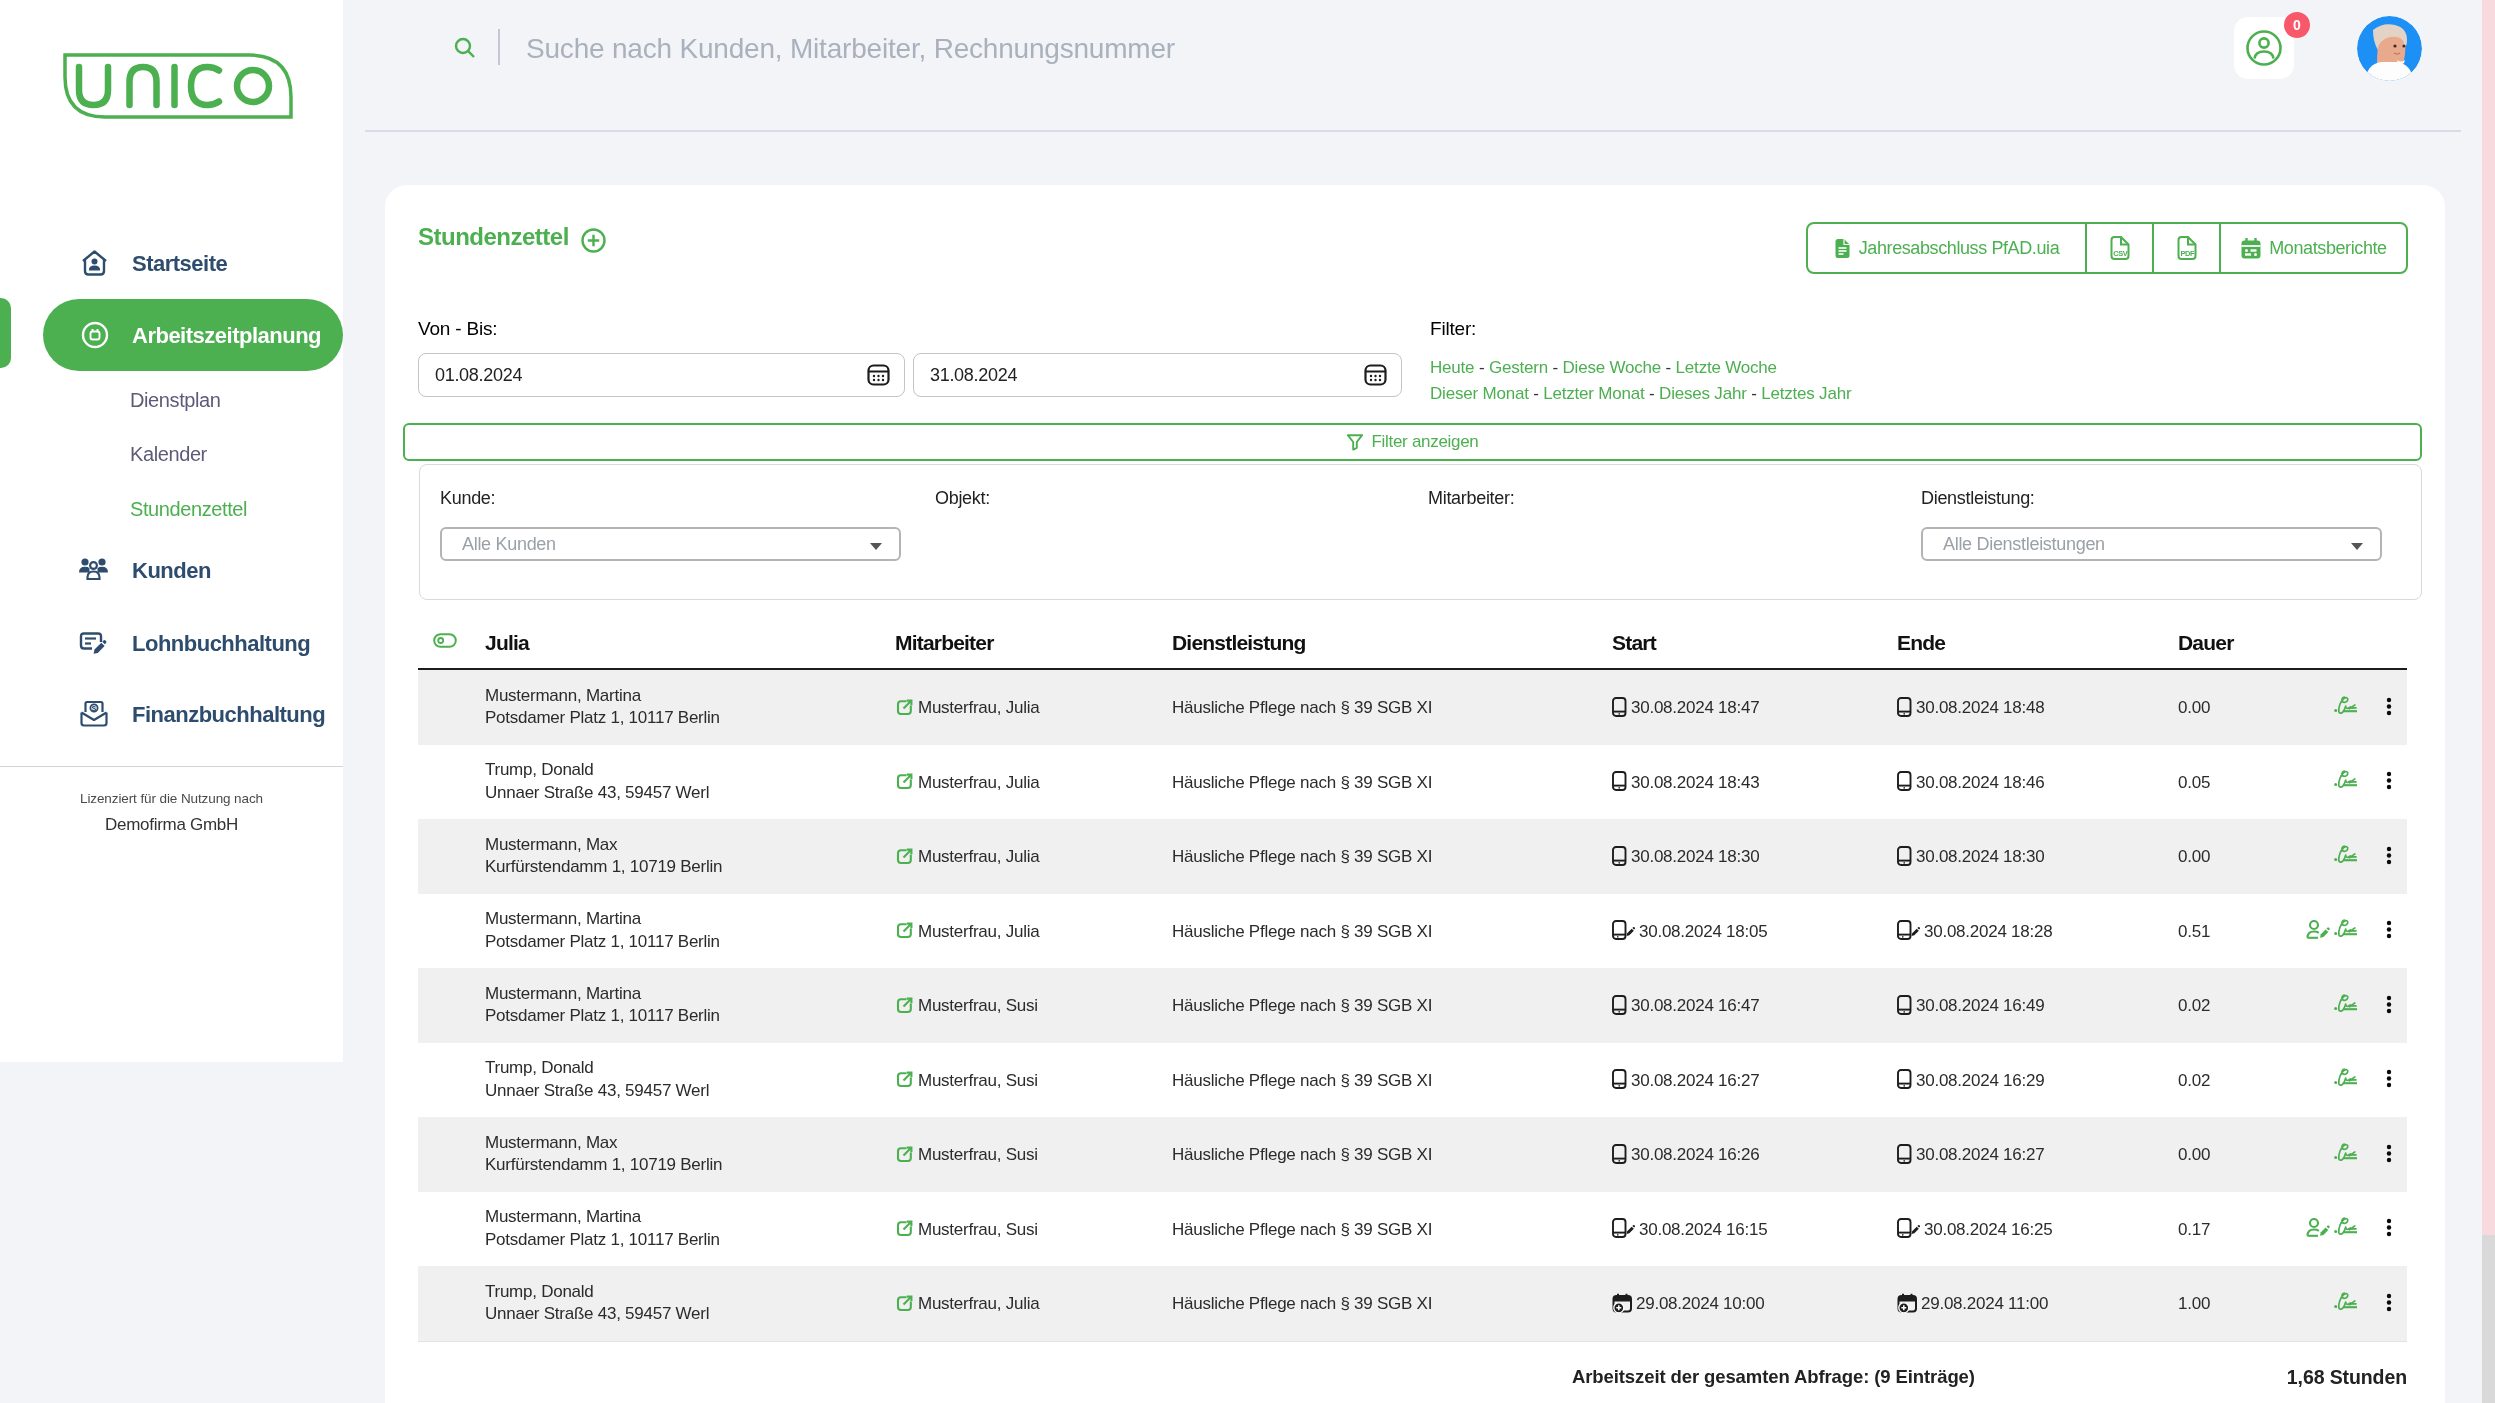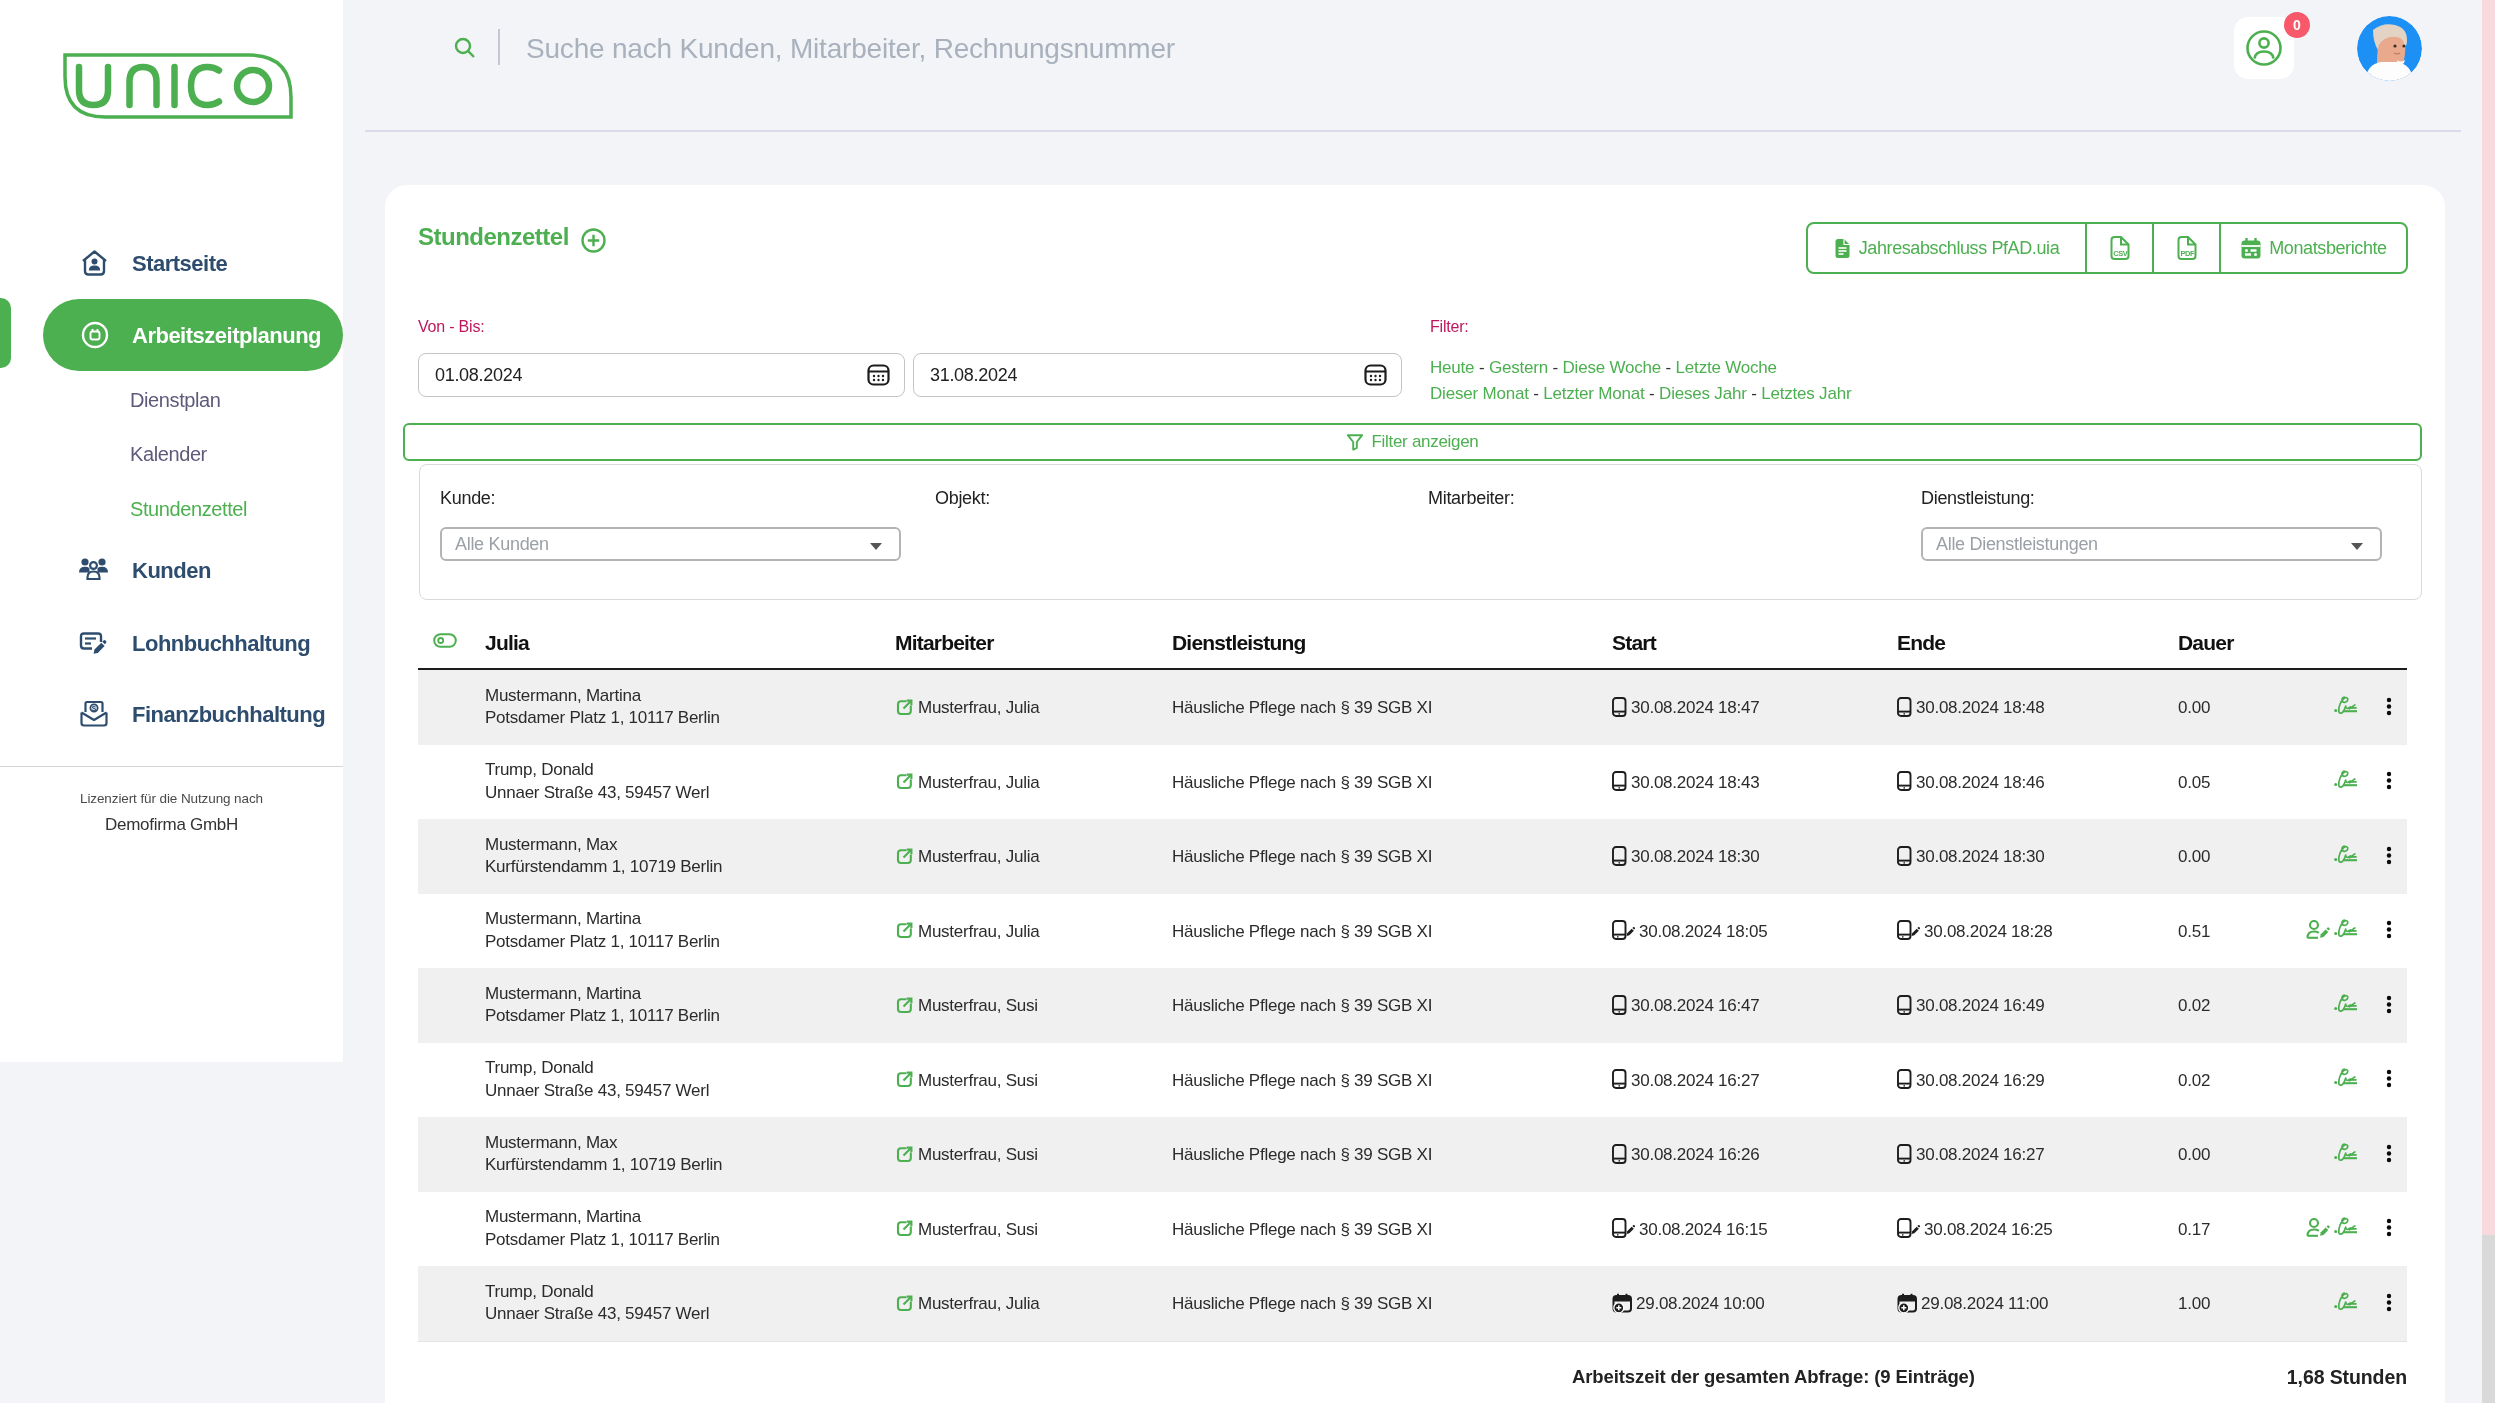--- a/index.html
+++ b/index.html
@@ -15,29 +15,29 @@
 #topdiv{position:absolute;left:365px;top:130px;width:2096px;height:2px;background:#dcd9ea}
 #ph{position:absolute;left:526px;top:33px;font-size:28px;color:#a9b1bd;letter-spacing:-.2px}
 #notif{position:absolute;left:2234px;top:17px;width:60px;height:62px;background:#fff;border-radius:14px}
 #badge{position:absolute;left:2284px;top:12px;width:26px;height:26px;background:#f7596b;border-radius:50%;color:#fff;font-size:14px;font-weight:bold;text-align:center;line-height:26px}
 
 #card{position:absolute;left:385px;top:185px;width:2060px;height:1218px;background:#fff;border-radius:22px 22px 0 0}
 #h1{position:absolute;left:33px;top:38px;font-size:24px;font-weight:bold;color:#4caf50;letter-spacing:-.5px}
 .btngroup{position:absolute;left:1421px;top:37px;width:602px;height:52px;border:2px solid #4caf50;border-radius:8px;display:flex;align-items:center}
 .bseg{height:100%;display:flex;align-items:center;justify-content:center;color:#4caf50;font-size:18px;font-weight:500;letter-spacing:-.4px;white-space:nowrap}
 .bsep{width:2px;height:100%;background:#4caf50}
-.lbl17{font-size:16px;color:#be185d;letter-spacing:-.2px}
+.lbl17{font-size:19px;color:#000000;letter-spacing:-.2px}
 .dinput{position:absolute;top:168px;height:44px;border:1.5px solid #c4c4c4;border-radius:8px;background:#fff;font-size:18px;color:#222;letter-spacing:-.3px;display:flex;align-items:center;padding-left:16px}
 .dcal{position:absolute;right:14px;top:9px}
 .flink{color:#4caf50}
 .fline{position:absolute;left:1045px;font-size:17px;color:#333;letter-spacing:-.2px}
 #fbtn{position:absolute;left:18px;top:238px;width:2019px;height:38px;border:2px solid #4caf50;border-radius:6px;display:flex;align-items:center;justify-content:center;gap:7px;color:#4caf50;font-size:17px;font-weight:500;letter-spacing:-.3px}
 #fpanel{position:absolute;left:34px;top:279px;width:2003px;height:136px;border:1.5px solid #d9d9d9;border-radius:8px}
 .flabel{font-size:18px;color:#222;letter-spacing:-.3px}
-.sel{height:34px;border:2px solid #b4b4b4;border-radius:6px;font-size:18px;color:#9aa0a6;letter-spacing:-.3px;display:flex;align-items:center;padding-left:13px;background:#fff}
+.sel{height:34px;border:2px solid #b4b4b4;border-radius:6px;font-size:18px;color:#9aa0a6;letter-spacing:-.3px;display:flex;align-items:center;padding-left:20px;background:#fff}
 .caret{position:absolute;right:17px;top:14px;width:0;height:0;border-left:6px solid transparent;border-right:6px solid transparent;border-top:7px solid #555}
 .th{position:absolute;top:446px;font-size:21px;font-weight:bold;color:#111;letter-spacing:-.8px}
 #hline{position:absolute;left:33px;top:483px;width:1989px;height:2.5px;background:#1c1c1c}
 .row{position:absolute;left:33px;width:1989px;height:74.5px}
 .k2l{font-size:17px;line-height:22.5px;color:#2b2b2b;letter-spacing:-.25px}
 .c1{font-size:17px;color:#2b2b2b;letter-spacing:-.25px;white-space:nowrap}
 #footL{position:absolute;left:1187px;top:1181px;font-size:18.5px;font-weight:bold;color:#222;letter-spacing:-.1px}
 #footR{position:absolute;left:1880px;top:1181px;width:142px;text-align:right;font-size:19.5px;font-weight:bold;color:#222;letter-spacing:-.1px}
 
 #sbpink{position:absolute;left:2482px;top:0;width:13px;height:1235px;background:#f8d9dd}

